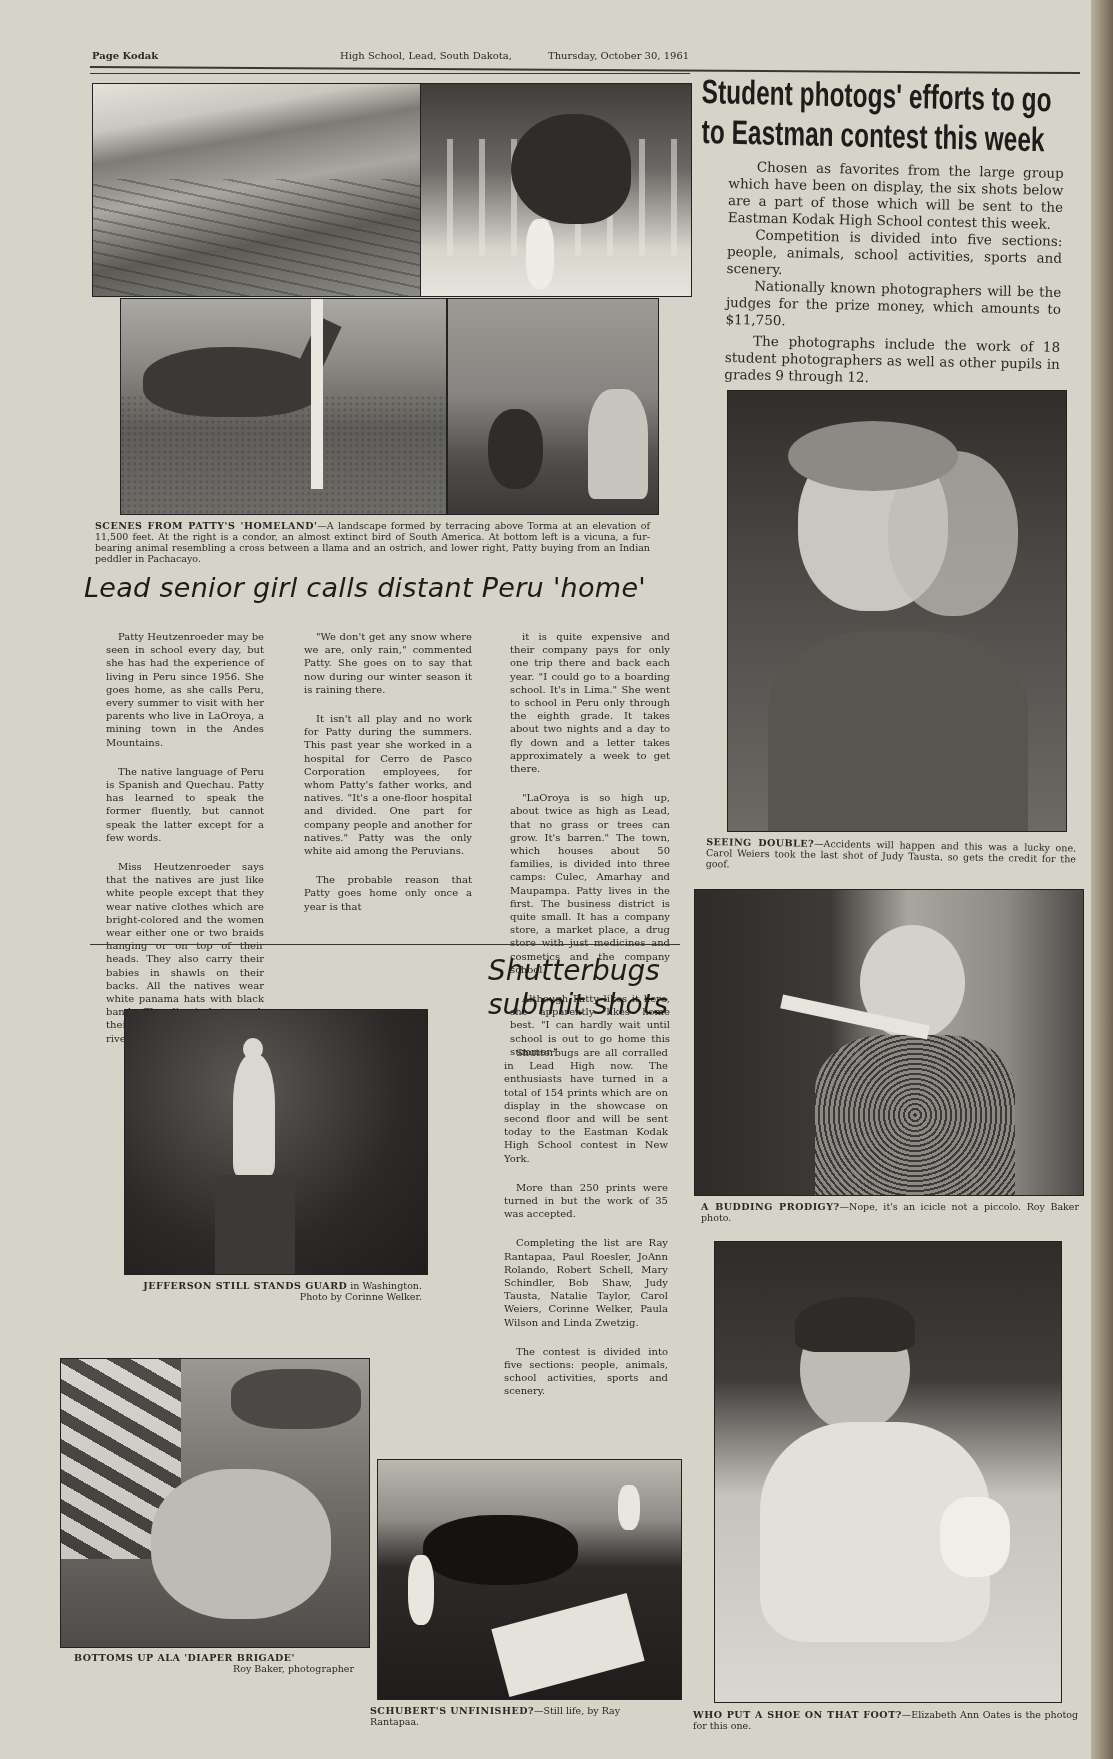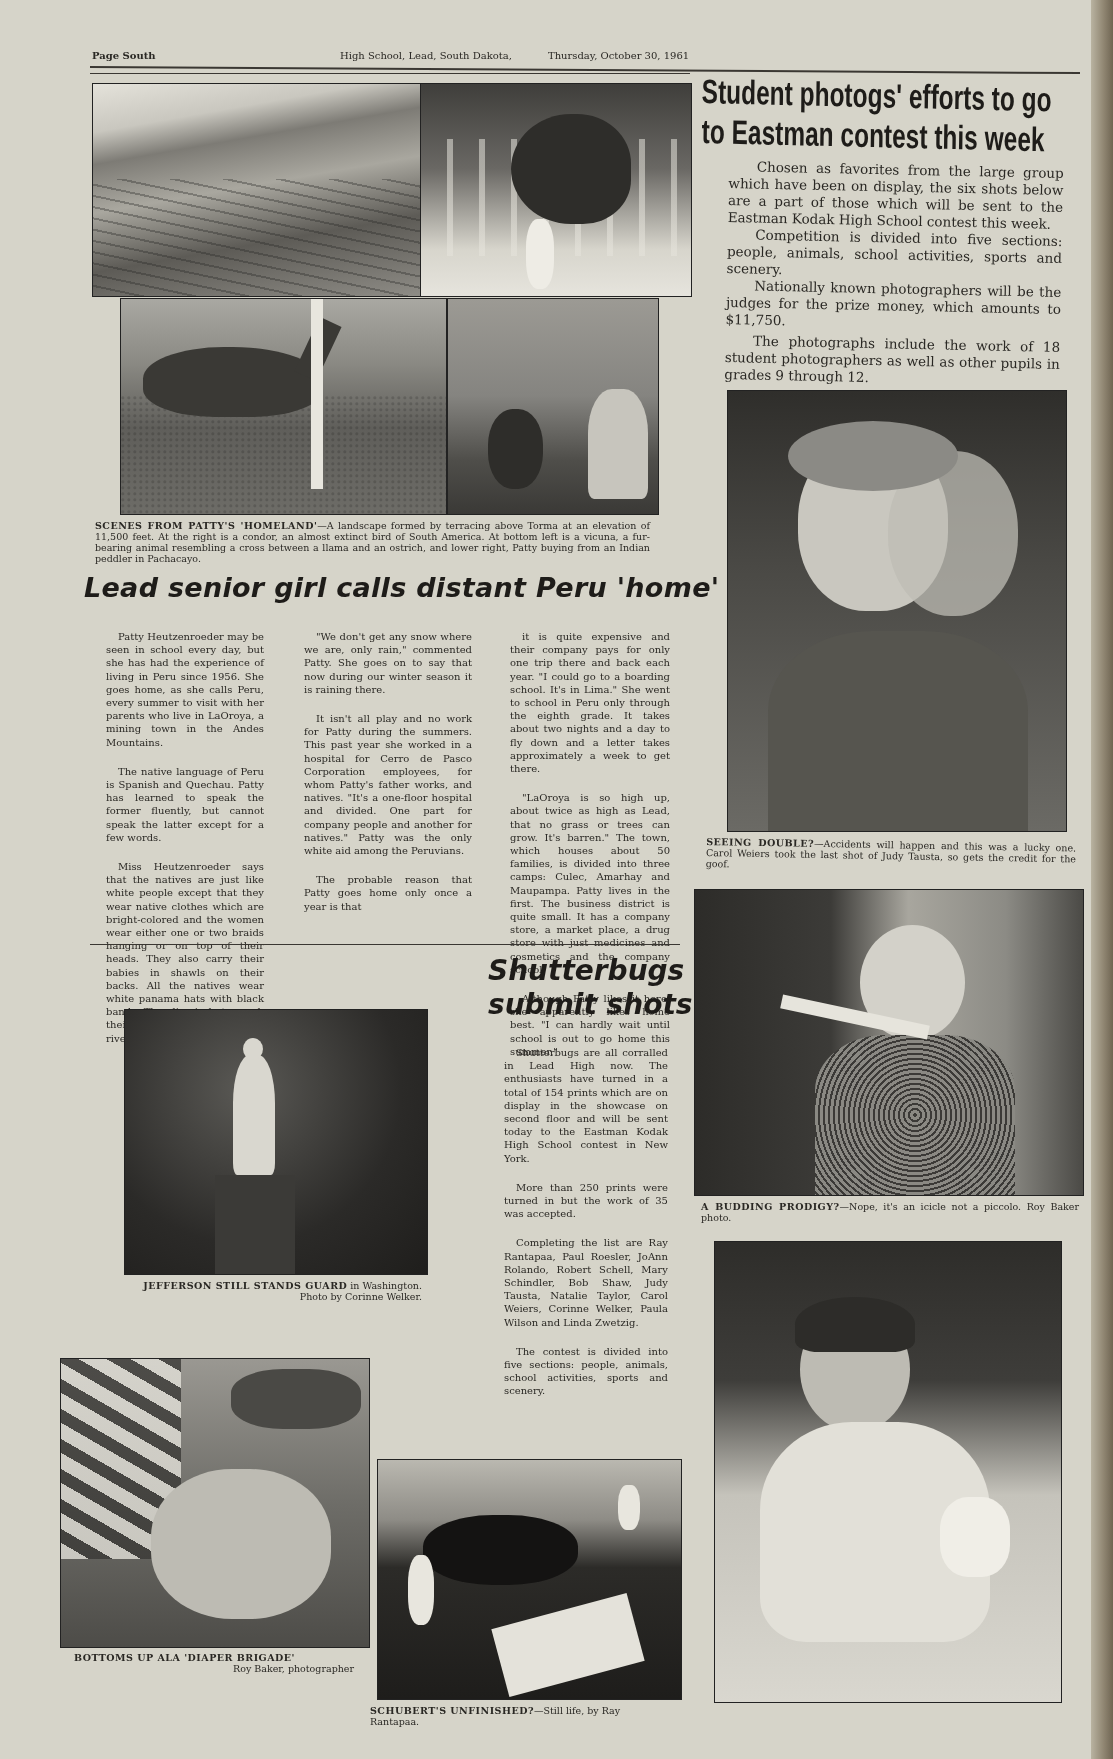--- a/index.html
+++ b/index.html
@@ -6,32 +6,32 @@
   body{width:1113px;height:1759px;background:#cfcdc2;position:relative;overflow:hidden;font-family:"DejaVu Serif",serif;color:#2a2824;}
   .page{position:absolute;left:0;top:0;width:1095px;height:1759px;background:#d6d4c9;}
   .binding{position:absolute;right:0;top:0;width:22px;height:1759px;background:linear-gradient(90deg,#b9b3a1,#8e8470 60%,#6f6553);}
   .hdr{position:absolute;top:50px;font-size:10px;font-family:"DejaVu Serif",serif;}
   .rule{position:absolute;background:#3a3732;}
   .photo{position:absolute;background:#555;overflow:hidden;border:1px solid #222;}
   .photo .ph{position:absolute;inset:0;}
   .cap{position:absolute;font-size:9.5px;line-height:11px;text-align:justify;}
   .cap b{font-family:"DejaVu Serif",serif;letter-spacing:0.5px;}
   .headline-cond{position:absolute;font-family:"Liberation Sans",sans-serif;font-weight:bold;transform-origin:left top;color:#1e1c19;}
-  .headline-ital{position:absolute;font-family:"DejaVu Sans",sans-serif;font-weight:bold;font-style:italic;color:#1e1c19;}
+  .headline-ital{position:absolute;font-family:"DejaVu Sans",sans-serif;font-weight:normal;font-style:italic;color:#1e1c19;}
   .col{position:absolute;font-size:10px;line-height:13.2px;text-align:justify;}
   .col p{margin:16px;text-indent:12px;}
   .right-body{position:absolute;font-size:13.5px;line-height:17px;text-align:justify;transform:rotate(1.2deg);transform-origin:left top;}
   .right-body p{margin:0;text-indent:28px;}
 </style>
 </head>
 <body>
 
 <div class="page">
 
-  <div class="hdr" style="left:92px;font-weight:bold;">Page South</div>
+  <div class="hdr" style="left:92px;font-weight:bold;">Page Kodak</div>
   <div class="hdr" style="left:340px;">High School, Lead, South Dakota,</div>
   <div class="hdr" style="left:548px;">Thursday, October 30, 1961</div>
   <div class="rule" style="left:90px;top:66px;width:990px;height:2px;transform:rotate(0.35deg);transform-origin:left;"></div>
   <div class="rule" style="left:90px;top:73px;width:600px;height:1px;"></div>
 
   <div class="photo" style="left:92px;top:83px;width:328px;height:212px;">
     <div class="ph" style="background:linear-gradient(170deg,#e4e2da 0%,#c9c7bf 18%,#7d7b75 30%,#a9a79f 48%,#5d5b56 70%,#8e8c86 100%);"></div>
     <div class="ph" style="background:repeating-linear-gradient(12deg,transparent 0 9px,rgba(40,40,38,.35) 9px 11px);top:45%;"></div>
   </div>
   <div class="photo" style="left:420px;top:83px;width:270px;height:212px;">
@@ -106,20 +106,23 @@
     <b>A BUDDING PRODIGY?</b><span>—Nope, it's an icicle not a piccolo. Roy Baker photo.</span>
   </div>
 
   <div class="photo" style="left:714px;top:1241px;width:346px;height:460px;">
     <div class="ph" style="background:linear-gradient(180deg,#2e2d2a 0%,#3e3d3a 30%,#c5c3bb 55%,#d9d7cf 100%);"></div>
     <div style="position:absolute;left:85px;top:65px;width:110px;height:125px;border-radius:50%;background:#bdbbb3;"></div>
     <div style="position:absolute;left:80px;top:55px;width:120px;height:55px;border-radius:50% 50% 20% 20%;background:#2d2c29;"></div>
     <div style="position:absolute;left:45px;top:180px;width:230px;height:220px;border-radius:40% 40% 20% 20%;background:#e2e0d8;"></div>
     <div style="position:absolute;left:225px;top:255px;width:70px;height:80px;border-radius:40%;background:#f0eee7;"></div>
   </div>
+  <div class="cap" style="left:693px;top:1709px;width:385px;">
+    <b>WHO PUT A SHOE ON THAT FOOT?</b><span>—Elizabeth Ann Oates is the photog for this one.</span>
+  </div>
 
   <div class="headline-ital" style="left:488px;top:954px;font-size:28px;">Shutterbugs</div>
   <div class="headline-ital" style="left:488px;top:988px;font-size:28px;">submit shots</div>
   <div class="col" style="left:488px;top:1030px;width:196px;">
     <p>Shutterbugs are all corralled in Lead High now. The enthusiasts have turned in a total of 154 prints which are on display in the showcase on second floor and will be sent today to the Eastman Kodak High School contest in New York.</p>
     <p>More than 250 prints were turned in but the work of 35 was accepted.</p>
     <p>Completing the list are Ray Rantapaa, Paul Roesler, JoAnn Rolando, Robert Schell, Mary Schindler, Bob Shaw, Judy Tausta, Natalie Taylor, Carol Weiers, Corinne Welker, Paula Wilson and Linda Zwetzig.</p>
     <p>The contest is divided into five sections: people, animals, school activities, sports and scenery.</p>
   </div>
 

